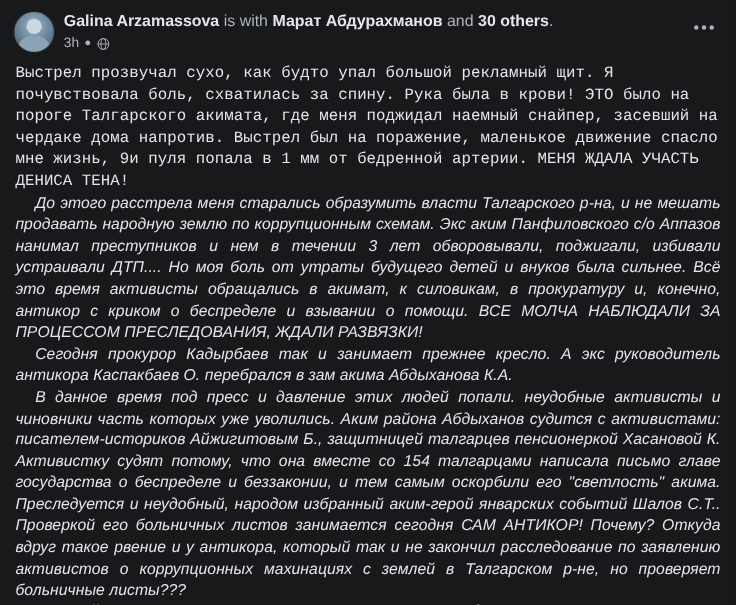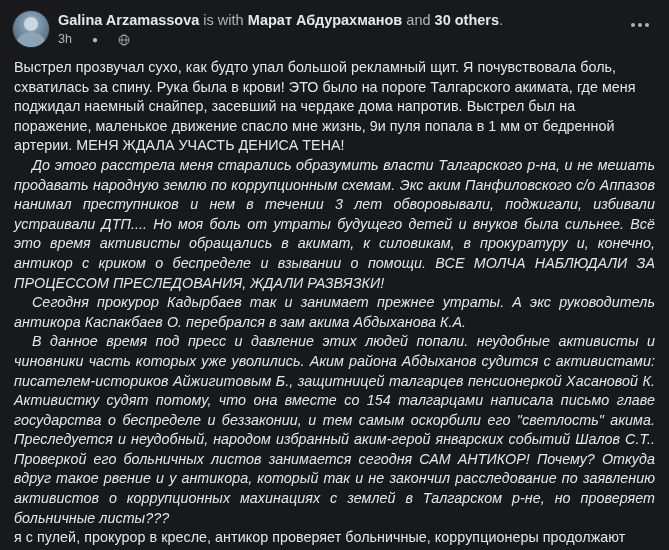--- a/index.html
+++ b/index.html
@@ -77,21 +77,21 @@
   .name-line .plain {
     font-weight: normal;
     color: #b0b3b8;
   }
   .meta-line {
     margin-top: 3px;
     font-size: 12.5px;
     color: #b0b3b8;
     display: flex;
     align-items: center;
-    gap: 20px;
+    gap: 5px;
   }
   .dot-sep {
     font-size: 10px;
     color: #b0b3b8;
     line-height: 1;
   }
   .globe-icon {
     display: inline-block;
     width: 12px;
     height: 12px;
@@ -129,20 +129,21 @@
   .post-body p {
     margin: 0 0 0 0;
     text-align: justify;
   }
   .post-body p.indent {
     text-indent: 18px;
     font-style: italic;
   }
   .post-body p.noj {
     text-align: left;
+    font-family: Liberation Mono, monospace;
   }
 </style>
 </head>
 <body>
 
 <div class="post">
 
   <div class="post-header">
     <div class="avatar"></div>
     <div class="header-text">
@@ -164,19 +165,19 @@
     <div class="menu-dots">
       <span></span>
         <span></span>
         <span></span>
     </div>
   </div>
 
   <div class="post-body">
     <p class="noj">Выстрел прозвучал сухо, как будто упал большой рекламный щит. Я почувствовала боль, схватилась за спину. Рука была в крови! ЭТО было на пороге Талгарского акимата, где меня поджидал наемный снайпер, засевший на чердаке дома напротив. Выстрел был на поражение, маленькое движение спасло мне жизнь, 9и  пуля попала в 1 мм от бедренной артерии. МЕНЯ ЖДАЛА УЧАСТЬ ДЕНИСА ТЕНА!</p>
     <p class="indent">До этого расстрела  меня старались образумить власти Талгарского р-на, и не мешать продавать народную землю по коррупционным схемам. Экс аким Панфиловского с/о Аппазов нанимал преступников и нем в течении 3 лет обворовывали, поджигали, избивали  устраивали ДТП.... Но моя боль от утраты будущего детей и внуков  была сильнее. Всё это время активисты обращались в акимат, к силовикам, в прокуратуру и, конечно, антикор с криком о беспределе и взывании о помощи. ВСЕ МОЛЧА НАБЛЮДАЛИ ЗА ПРОЦЕССОМ ПРЕСЛЕДОВАНИЯ, ЖДАЛИ РАЗВЯЗКИ!</p>
-    <p class="indent">Сегодня прокурор Кадырбаев так и занимает прежнее утраты. А экс руководитель антикора Каспакбаев О. перебрался в зам акима Абдыханова К.А.</p>
+    <p class="indent">Сегодня прокурор Кадырбаев так и занимает прежнее кресло. А экс руководитель антикора Каспакбаев О. перебрался в зам акима Абдыханова К.А.</p>
     <p class="indent">В данное время под пресс и давление этих людей попали. неудобные активисты и чиновники часть которых уже уволились. Аким района Абдыханов судится с активистами:  писателем-историков Айжигитовым Б., защитницей талгарцев пенсионеркой Хасановой К.  Активистку судят потому, что она вместе со 154 талгарцами написала письмо главе государства о беспределе и беззаконии, и тем самым оскорбили его "светлость" акима. Преследуется  и неудобный, народом избранный аким-герой январских событий Шалов С.Т..  Проверкой его больничных листов занимается сегодня САМ АНТИКОР! Почему? Откуда вдруг такое рвение и  у антикора, который так и не закончил расследование по заявлению активистов о коррупционных махинациях с землей в Талгарском р-не, но проверяет больничные листы???</p>
     <p class="noj">я с пулей, прокурор в кресле, антикор проверяет больничные, коррупционеры продолжают торговать народной землёй  оптом и в розницу!</p>
 
   </div>
 
 </div>
 
 </body></html>

